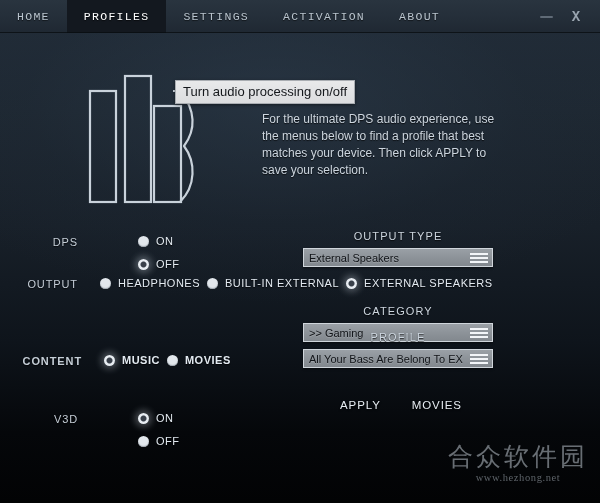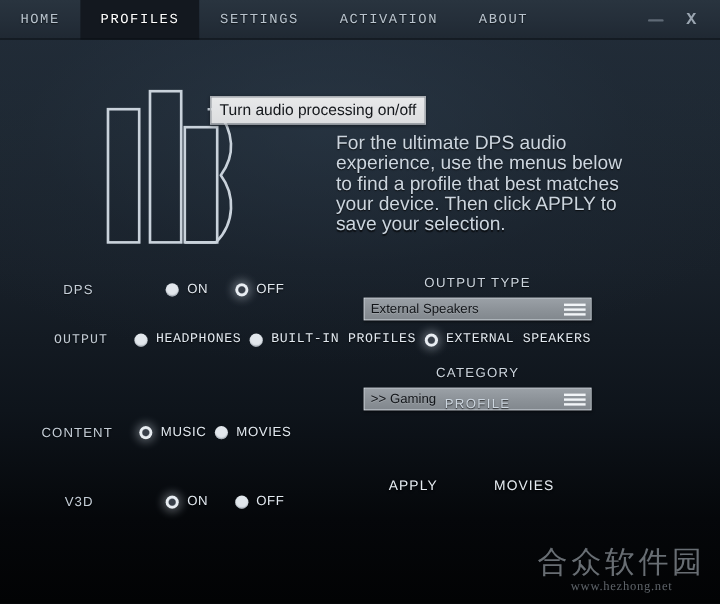--- a/index.html
+++ b/index.html
@@ -88,41 +88,41 @@
     font-size: 13px;
     padding: 3px 7px 4px 7px;
     white-space: nowrap;
     box-shadow: 0 1px 3px rgba(0,0,0,0.45);
     z-index: 40;
   }
 
   
   #desc {
     position: absolute;
-    left: 280px; top: 111px;
+    left: 262px; top: 111px;
     width: 248px;
-    font-size: 16px;
+    font-size: 12px;
     line-height: 17px;
     color: #ccd5de;
     text-shadow: 0 1px 1px rgba(0,0,0,0.7);
   }
 
   
   .ctl-row { position: absolute; display: flex; align-items: flex-start; }
   .ctl-label {
     width: 78px;
     text-align: right;
     font-size: 11px;
     letter-spacing: 0.9px;
     color: #c5ced7;
     text-shadow: 0 1px 1px rgba(0,0,0,0.7);
     padding-top: 1px;
   }
   .ctl-opts { margin-left: 22px; display: flex; gap: 7px; }
-  .ctl-opts.horiz { gap: 22px; padding-left: 38px; }
+  .ctl-opts.horiz { flex-direction: column; gap: 11px; padding-left: 38px; }
   .opt { display: flex; align-items: center; cursor: default; user-select: none; }
   .opt .dot {
     position: relative;
     width: 11px; height: 11px;
     border-radius: 50%;
     background: #e2e7ec;
     box-shadow: inset 0 -1px 1px rgba(120,130,140,0.6);
     flex: 0 0 auto;
   }
   .opt.sel .dot {
@@ -171,34 +171,34 @@
   .dd-ico {
     flex: 0 0 auto;
     width: 24px;
     display: flex; flex-direction: column; justify-content: center; align-items: center;
     gap: 2px;
     padding-right: 3px;
   }
   .dd-ico i { display:block; width: 18px; height: 2px; background: #f2f5f8; }
 
   
-  #actions { position: absolute; left: 324px; top: 399px; display: flex; gap: 47px; }
+  #actions { position: absolute; left: 340px; top: 399px; display: flex; gap: 31px; }
   .abtn {
     font-size: 11.5px;
     letter-spacing: 0.9px;
     color: #e6ecf2;
     text-shadow: 0 1px 2px rgba(0,0,0,0.9);
     cursor: default;
     user-select: none;
   }
 
   
   #watermark {
     position: absolute;
-    right: 12px; bottom: 8px;
+    right: 12px; bottom: 20px;
     text-align: center;
     user-select: none;
     margin-top: 45px;
   }
   #wm-cn {
     font-size: 25px;
     letter-spacing: 3px;
     color: rgba(172,180,189,0.60);
     line-height: 28px;
     font-family: "DejaVu Sans", sans-serif;
@@ -264,39 +264,39 @@
         <span class="dot"></span>
         <span class="otxt">ON</span>
       </div>
       <div class="opt sel">
         <span class="dot"></span>
         <span class="otxt">OFF</span>
       </div>
     </div>
   </div>
 
-  <div class="ctl-row" style="left:12px; top:277px;font-family:Liberation Mono, monospace;">
+  <div class="ctl-row" style="left:0px; top:277px;">
     <div class="ctl-label">OUTPUT</div>
     <div class="ctl-opts">
       <div class="opt">
         <span class="dot"></span>
         <span class="otxt">HEADPHONES</span>
       </div>
       <div class="opt">
         <span class="dot"></span>
-        <span class="otxt">BUILT-IN PROFILES</span>
+        <span class="otxt">BUILT-IN EXTERNAL</span>
       </div>
       <div class="opt sel">
         <span class="dot"></span>
         <span class="otxt">EXTERNAL SPEAKERS</span>
       </div>
     </div>
   </div>
 
-  <div class="ctl-row" style="left:16px; top:354px;">
+  <div class="ctl-row" style="left:4px; top:354px;font-weight:bold;">
     <div class="ctl-label">CONTENT</div>
     <div class="ctl-opts">
       <div class="opt sel">
         <span class="dot"></span>
         <span class="otxt">MUSIC</span>
       </div>
       <div class="opt">
         <span class="dot"></span>
         <span class="otxt">MOVIES</span>
       </div>
@@ -336,20 +336,28 @@
       <span class="dd-ico">
           <i></i>
           <i></i>
           <i></i>
         </span>
     </div>
   </div>
 
   <div class="dd-group" style="top:331px;">
     <div class="dd-title">PROFILE</div>
+    <div class="dd-box">
+      <span class="dd-val">All Your Bass Are Belong To EX</span>
+      <span class="dd-ico">
+          <i></i>
+          <i></i>
+          <i></i>
+        </span>
+    </div>
   </div>
 
   <div id="actions">
     <div class="abtn">APPLY</div>
     <div class="abtn">MOVIES</div>
   </div>
 
   <div id="watermark">
     <div id="wm-cn">合众软件园</div>
     <div id="wm-url">www.hezhong.net</div>

